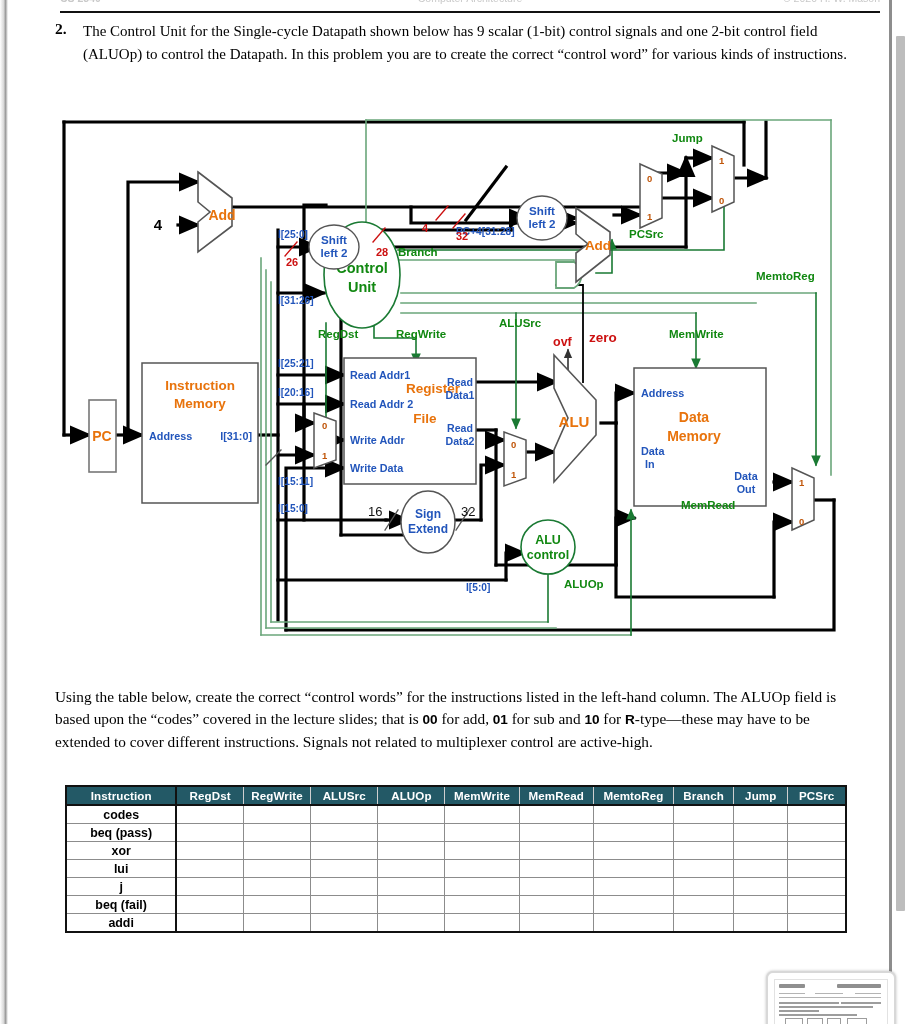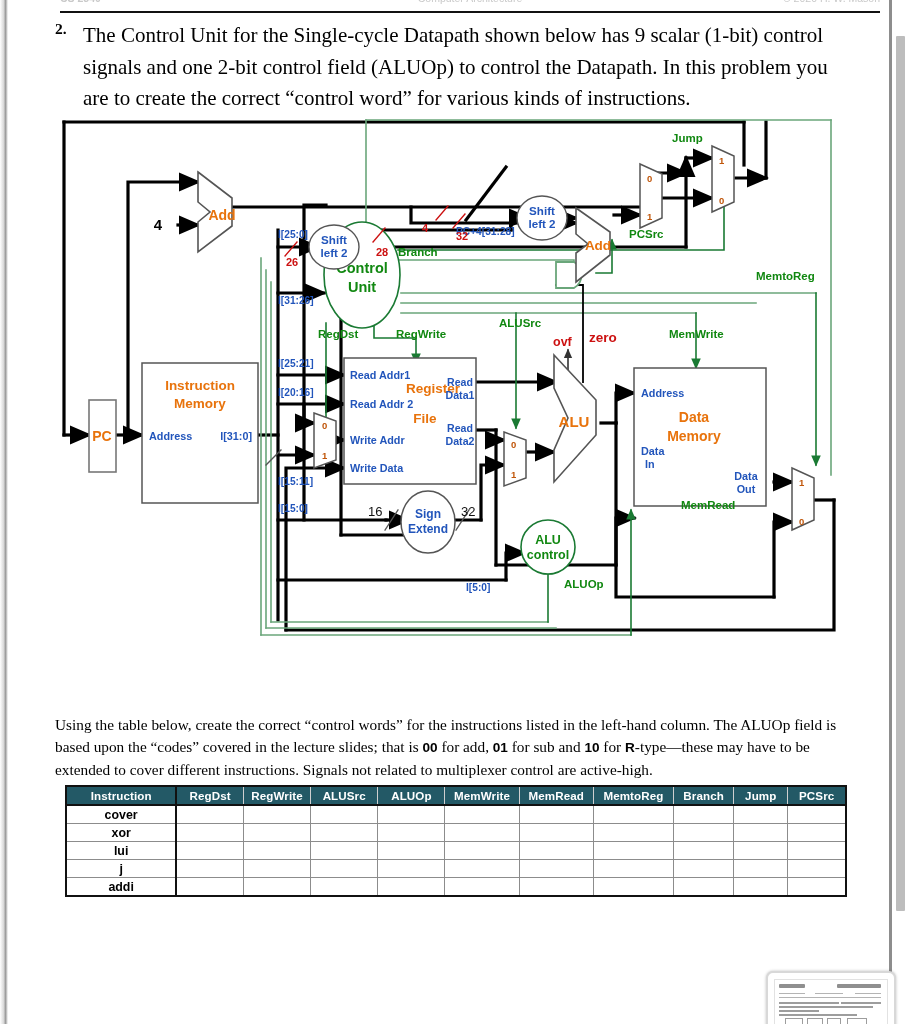--- a/index.html
+++ b/index.html
@@ -59,37 +59,37 @@
     width: 800px;
   }
   #q-number {
     position: absolute;
     left: 0; top: 0;
     font-weight: bold;
     font-size: 15.5px;
   }
   #q-text {
     margin-left: 28px;
-    font-size: 21px;
+    font-size: 15px;
     line-height: 1.50;
     text-align: left;
   }
 
   
   #figure {
     position: absolute;
     left: 56px; top: 110px;
     width: 800px; height: 560px;
   }
   #figure svg { display:block; }
 
   
   #para2 {
     position: absolute;
-    left: 55px; top: 714px;
+    left: 55px; top: 686px;
     width: 798px;
     font-size: 15.3px;
     line-height: 1.46;
   }
   #para2 b { font-family: "Liberation Sans", sans-serif; font-size: 13.6px; }
 
   
   #ctrl-table-wrap {
     position: absolute;
     left: 65px; top: 785px;
@@ -508,21 +508,34 @@
             <th>MemWrite</th>
             <th>MemRead</th>
             <th>MemtoReg</th>
             <th>Branch</th>
             <th>Jump</th>
             <th>PCSrc</th>
           </tr>
       </thead>
       <tbody id="tbody">
           <tr>
-            <td class="instr">cover</td>
+            <td class="instr">codes</td>
+            <td></td>
+            <td></td>
+            <td></td>
+            <td></td>
+            <td></td>
+            <td></td>
+            <td></td>
+            <td></td>
+            <td></td>
+            <td></td>
+          </tr>
+          <tr>
+            <td class="instr">beq (pass)</td>
             <td></td>
             <td></td>
             <td></td>
             <td></td>
             <td></td>
             <td></td>
             <td></td>
             <td></td>
             <td></td>
             <td></td>
@@ -548,20 +561,33 @@
             <td></td>
             <td></td>
             <td></td>
             <td></td>
             <td></td>
             <td></td>
             <td></td>
           </tr>
           <tr>
             <td class="instr">j</td>
+            <td></td>
+            <td></td>
+            <td></td>
+            <td></td>
+            <td></td>
+            <td></td>
+            <td></td>
+            <td></td>
+            <td></td>
+            <td></td>
+          </tr>
+          <tr>
+            <td class="instr">beq (fail)</td>
             <td></td>
             <td></td>
             <td></td>
             <td></td>
             <td></td>
             <td></td>
             <td></td>
             <td></td>
             <td></td>
             <td></td>

